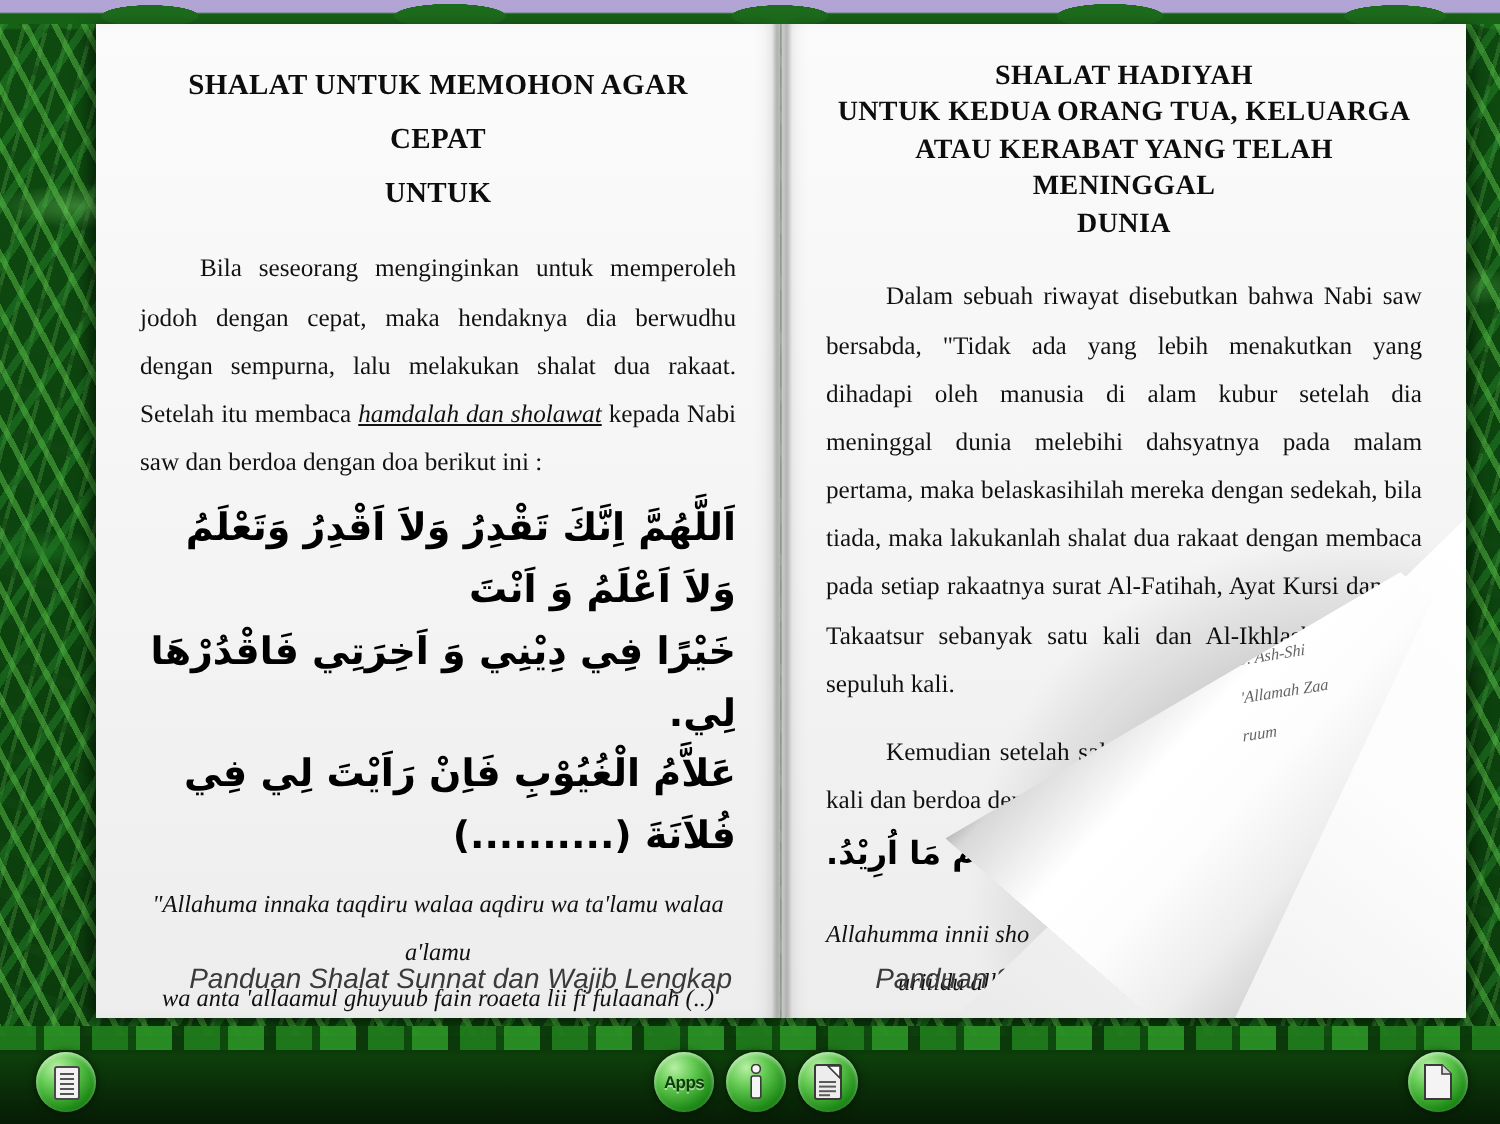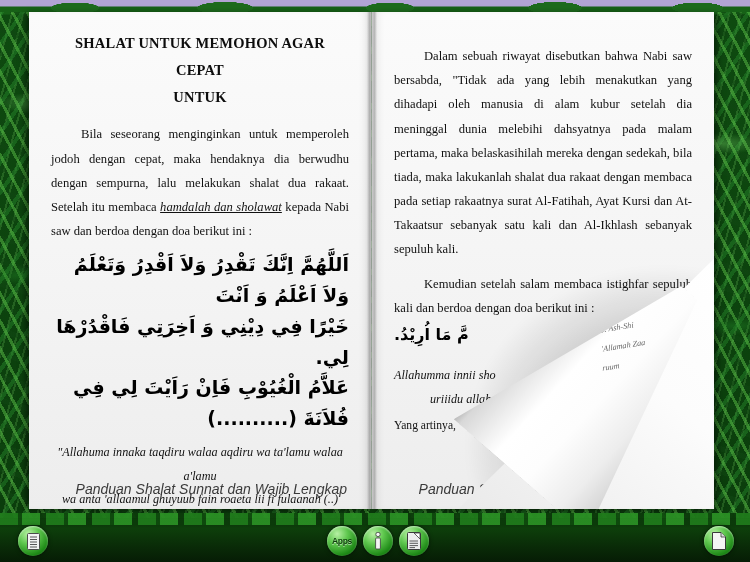--- a/index.html
+++ b/index.html
@@ -42,21 +42,21 @@
     content:""; position:absolute; inset:12px 0 0 0;
     background:
       radial-gradient(ellipse 70px 16px at 6% 18%, rgba(120,215,105,.45), transparent 70%),
       radial-gradient(ellipse 60px 14px at 3% 52%, rgba(30,120,35,.55), transparent 70%),
       radial-gradient(ellipse 66px 15px at 96% 26%, rgba(120,215,105,.40), transparent 70%),
       radial-gradient(ellipse 58px 13px at 98% 62%, rgba(30,120,35,.55), transparent 70%),
       radial-gradient(ellipse 80px 18px at 50% 96%, rgba(25,110,30,.5), transparent 70%);
   }
 
   
-  .book { position:absolute; left:29px; top:12px; width:685px; height:497px; }
+  .book { position:absolute; left:48px; top:12px; width:685px; height:497px; }
 
   .page {
     position:absolute; top:0; height:497px; width:342px;
     background:
       linear-gradient(180deg,#fbfbfb 0%,#f4f4f4 55%,#ededed 100%);
     overflow:hidden;
   }
   .page-left  { left:0;   box-shadow:-3px 2px 7px rgba(0,0,0,.55), inset -9px 0 12px -9px rgba(0,0,0,.30); }
   .page-right { left:343px; box-shadow: 3px 2px 7px rgba(0,0,0,.55), inset  9px 0 12px -9px rgba(0,0,0,.30); }
 
@@ -199,20 +199,26 @@
           <div>wa anta 'allaamul ghuyuub fain roaeta lii fi fulaanah (..) khoiron</div>
         </div>
 
       </div>
 
       <div class="page-footer">Panduan Shalat Sunnat dan Wajib Lengkap</div>
     </div>
 
     <div class="page page-right">
       <div class="page-inner">
+        <h1 class="page-heading tight">
+          <span>SHALAT HADIYAH</span><br>
+          <span>UNTUK KEDUA ORANG TUA, KELUARGA</span><br>
+          <span>ATAU KERABAT YANG TELAH MENINGGAL</span><br>
+          <span>DUNIA</span>
+        </h1>
 
         <p class="body-par" style="margin-top:14px;">Dalam sebuah riwayat disebutkan bahwa Nabi saw bersabda, "Tidak ada yang lebih menakutkan yang dihadapi oleh manusia di alam kubur setelah dia meninggal dunia melebihi dahsyatnya pada malam pertama, maka belaskasihilah mereka dengan sedekah, bila tiada, maka lakukanlah shalat dua rakaat dengan membaca pada setiap rakaatnya surat Al-Fatihah, Ayat Kursi dan At-Takaatsur sebanyak satu kali dan Al-Ikhlash sebanyak sepuluh kali.</p>
 
         <p class="body-par" style="margin-top:10px;">Kemudian setelah salam membaca istighfar sepuluh kali dan berdoa dengan doa berikut ini :</p>
 
         <div class="arabic" style="text-align:left; font-size:16px; margin-top:2px;">مَّ مَا اُرِيْدُ.</div>
 
         <div class="translit" style="text-align:left; margin-top:16px;">
           <div>Allahumma innii sho</div>
           <div style="padding-left:36px;">uriiidu allahumm</div>

